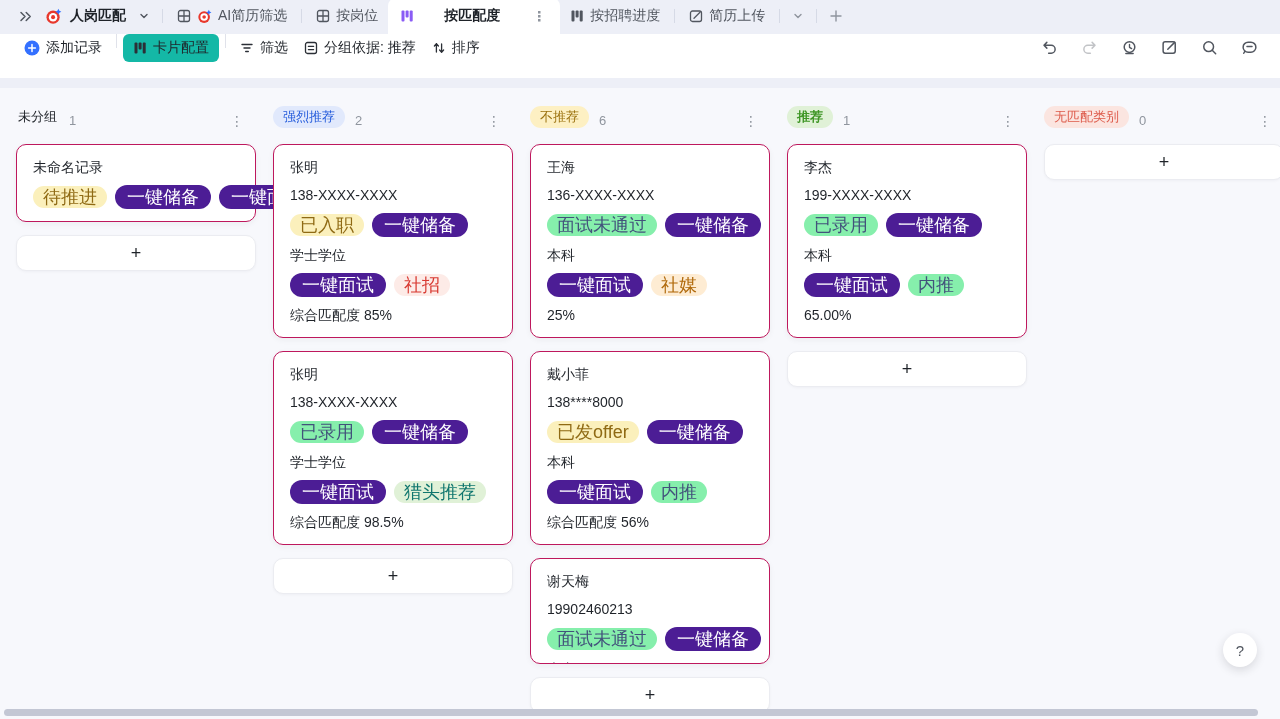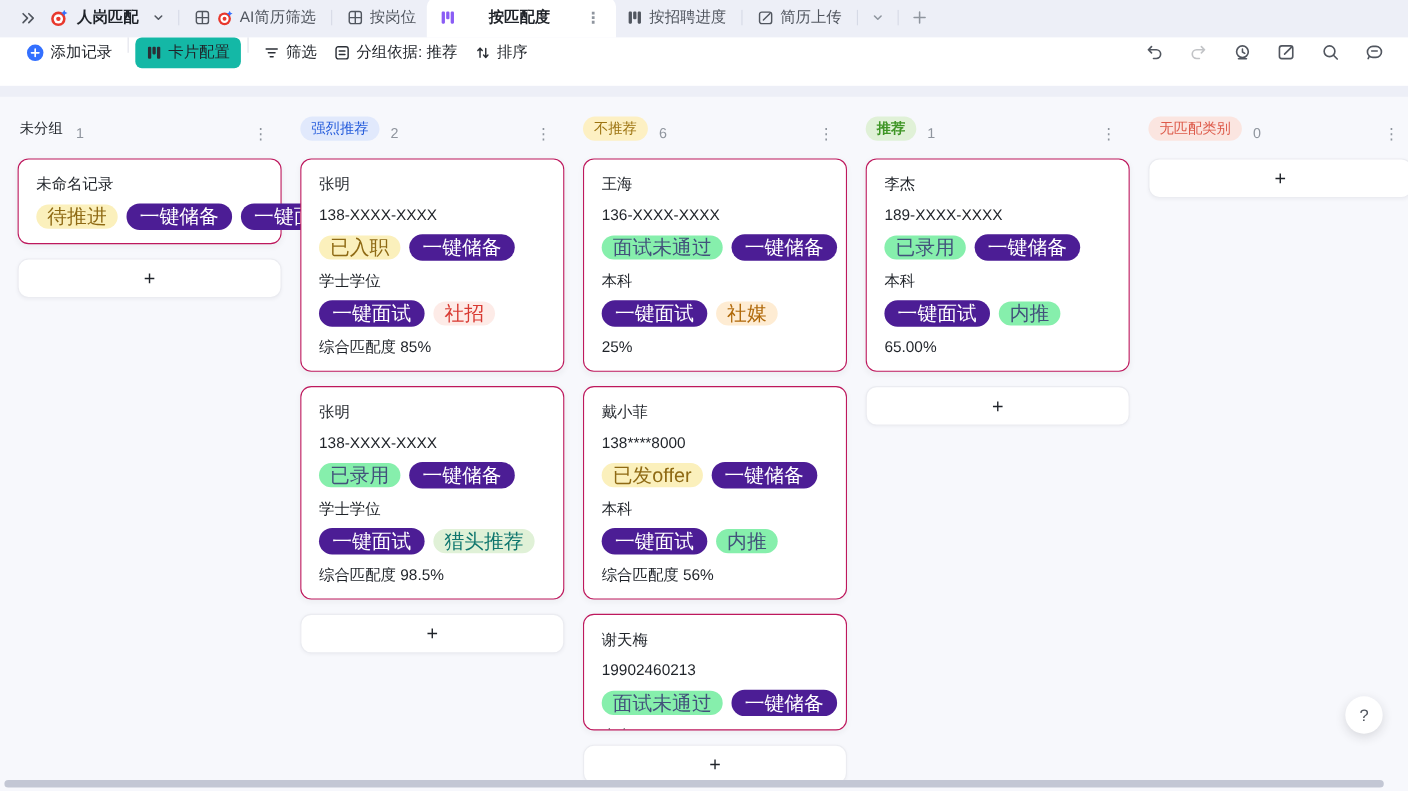--- a/index.html
+++ b/index.html
@@ -360,21 +360,21 @@
     </div>
     <div class="kcolumn">
       <div class="col-header">
         <span class="col-pill green">推荐</span>
         <span class="col-count">1</span>
         <span class="col-menu more-dots">⋮</span>
       </div>
       <div class="card-list">
         <div class="card">
           <div class="card-text">李杰</div>
-          <div class="card-text">189-XXXX-XXXX</div>
+          <div class="card-text">199-XXXX-XXXX</div>
           <div class="tag-row">
             <span class="tag tag-periwinkle">已录用</span>
             <span class="tag tag-solid">一键储备</span>
           </div>
           <div class="card-text">本科</div>
           <div class="tag-row">
             <span class="tag tag-solid">一键面试</span>
             <span class="tag tag-periwinkle">内推</span>
           </div>
           <div class="card-text">65.00%</div>

